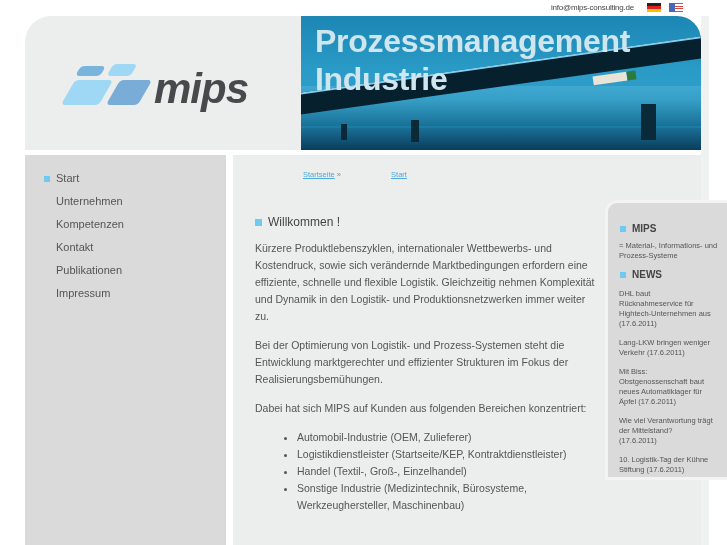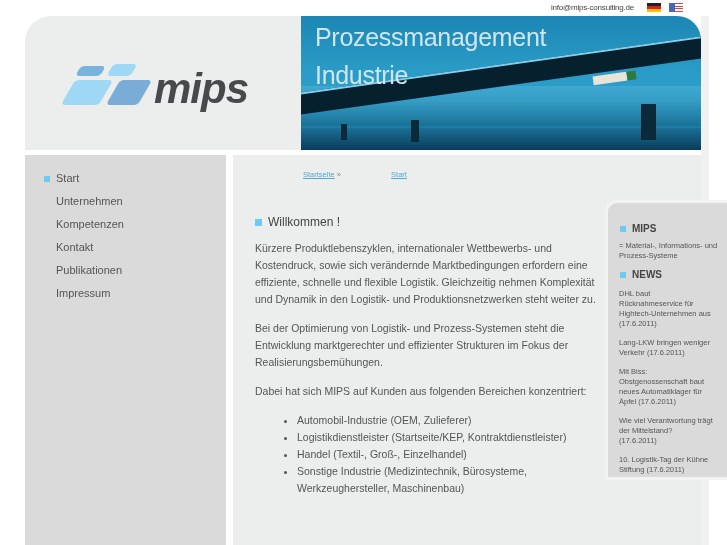--- a/index.html
+++ b/index.html
@@ -48,21 +48,21 @@
   .banner .pillar { position:absolute; background:#0a2a3a; width:12px; }
   .banner .truck {
     position:absolute; left:292px; top:58px; width:34px; height:9px;
     background:#e8e4d8; transform:rotate(-8deg);
   }
   .banner .truck-cab {
     position:absolute; left:326px; top:55px; width:9px; height:9px; background:#2c7a3c;
     transform:rotate(-8deg);
   }
   .banner .title {
-    position:absolute; left:14px; font-size:25px; color:#cfe6ef; font-weight:normal;
+    position:absolute; left:14px; font-size:32px; color:#cfe6ef; font-weight:bold;
     letter-spacing:-0.3px; line-height:1;
   }
   .banner .t1 { top:9px; }
   .banner .t2 { top:47px; }
   .right-strip {
     position:absolute; left:701px; top:16px; width:8px; height:530px; background:#f0f1f1;
   }
 
   
   .logo { position:absolute; left:60px; top:64px; width:200px; height:50px; }
@@ -165,21 +165,21 @@
 <div class="main">
   <div class="breadcrumb">
     <a>Startseite</a>
     <span>»</span>
     <a>Start</a>
   </div>
   <div class="heading">
     <span class="sq"></span><span>Willkommen !</span>
   </div>
   <div class="content">
-    <p>Kürzere Produktlebenszyklen, internationaler Wettbewerbs- und Kostendruck, sowie sich verändernde Marktbedingungen erfordern eine effiziente, schnelle und flexible Logistik. Gleichzeitig nehmen Komplexität und Dynamik in den Logistik- und Produktionsnetzwerken steht weiter zu.</p>
+    <p>Kürzere Produktlebenszyklen, internationaler Wettbewerbs- und Kostendruck, sowie sich verändernde Marktbedingungen erfordern eine effiziente, schnelle und flexible Logistik. Gleichzeitig nehmen Komplexität und Dynamik in den Logistik- und Produktionsnetzwerken immer weiter zu.</p>
     <p>Bei der Optimierung von Logistik- und Prozess-Systemen steht die Entwicklung marktgerechter und effizienter Strukturen im Fokus der Realisierungsbemühungen.</p>
     <p>Dabei hat sich MIPS auf Kunden aus folgenden Bereichen konzentriert:</p>
     <ul>
       <li>Automobil-Industrie (OEM, Zulieferer)</li>
       <li>Logistikdienstleister (Startseite/KEP, Kontraktdienstleister)</li>
       <li>Handel (Textil-, Groß-, Einzelhandel)</li>
       <li>Sonstige Industrie (Medizintechnik, Bürosysteme, Werkzeughersteller, Maschinenbau)</li>
     </ul>
   </div>
 </div>

